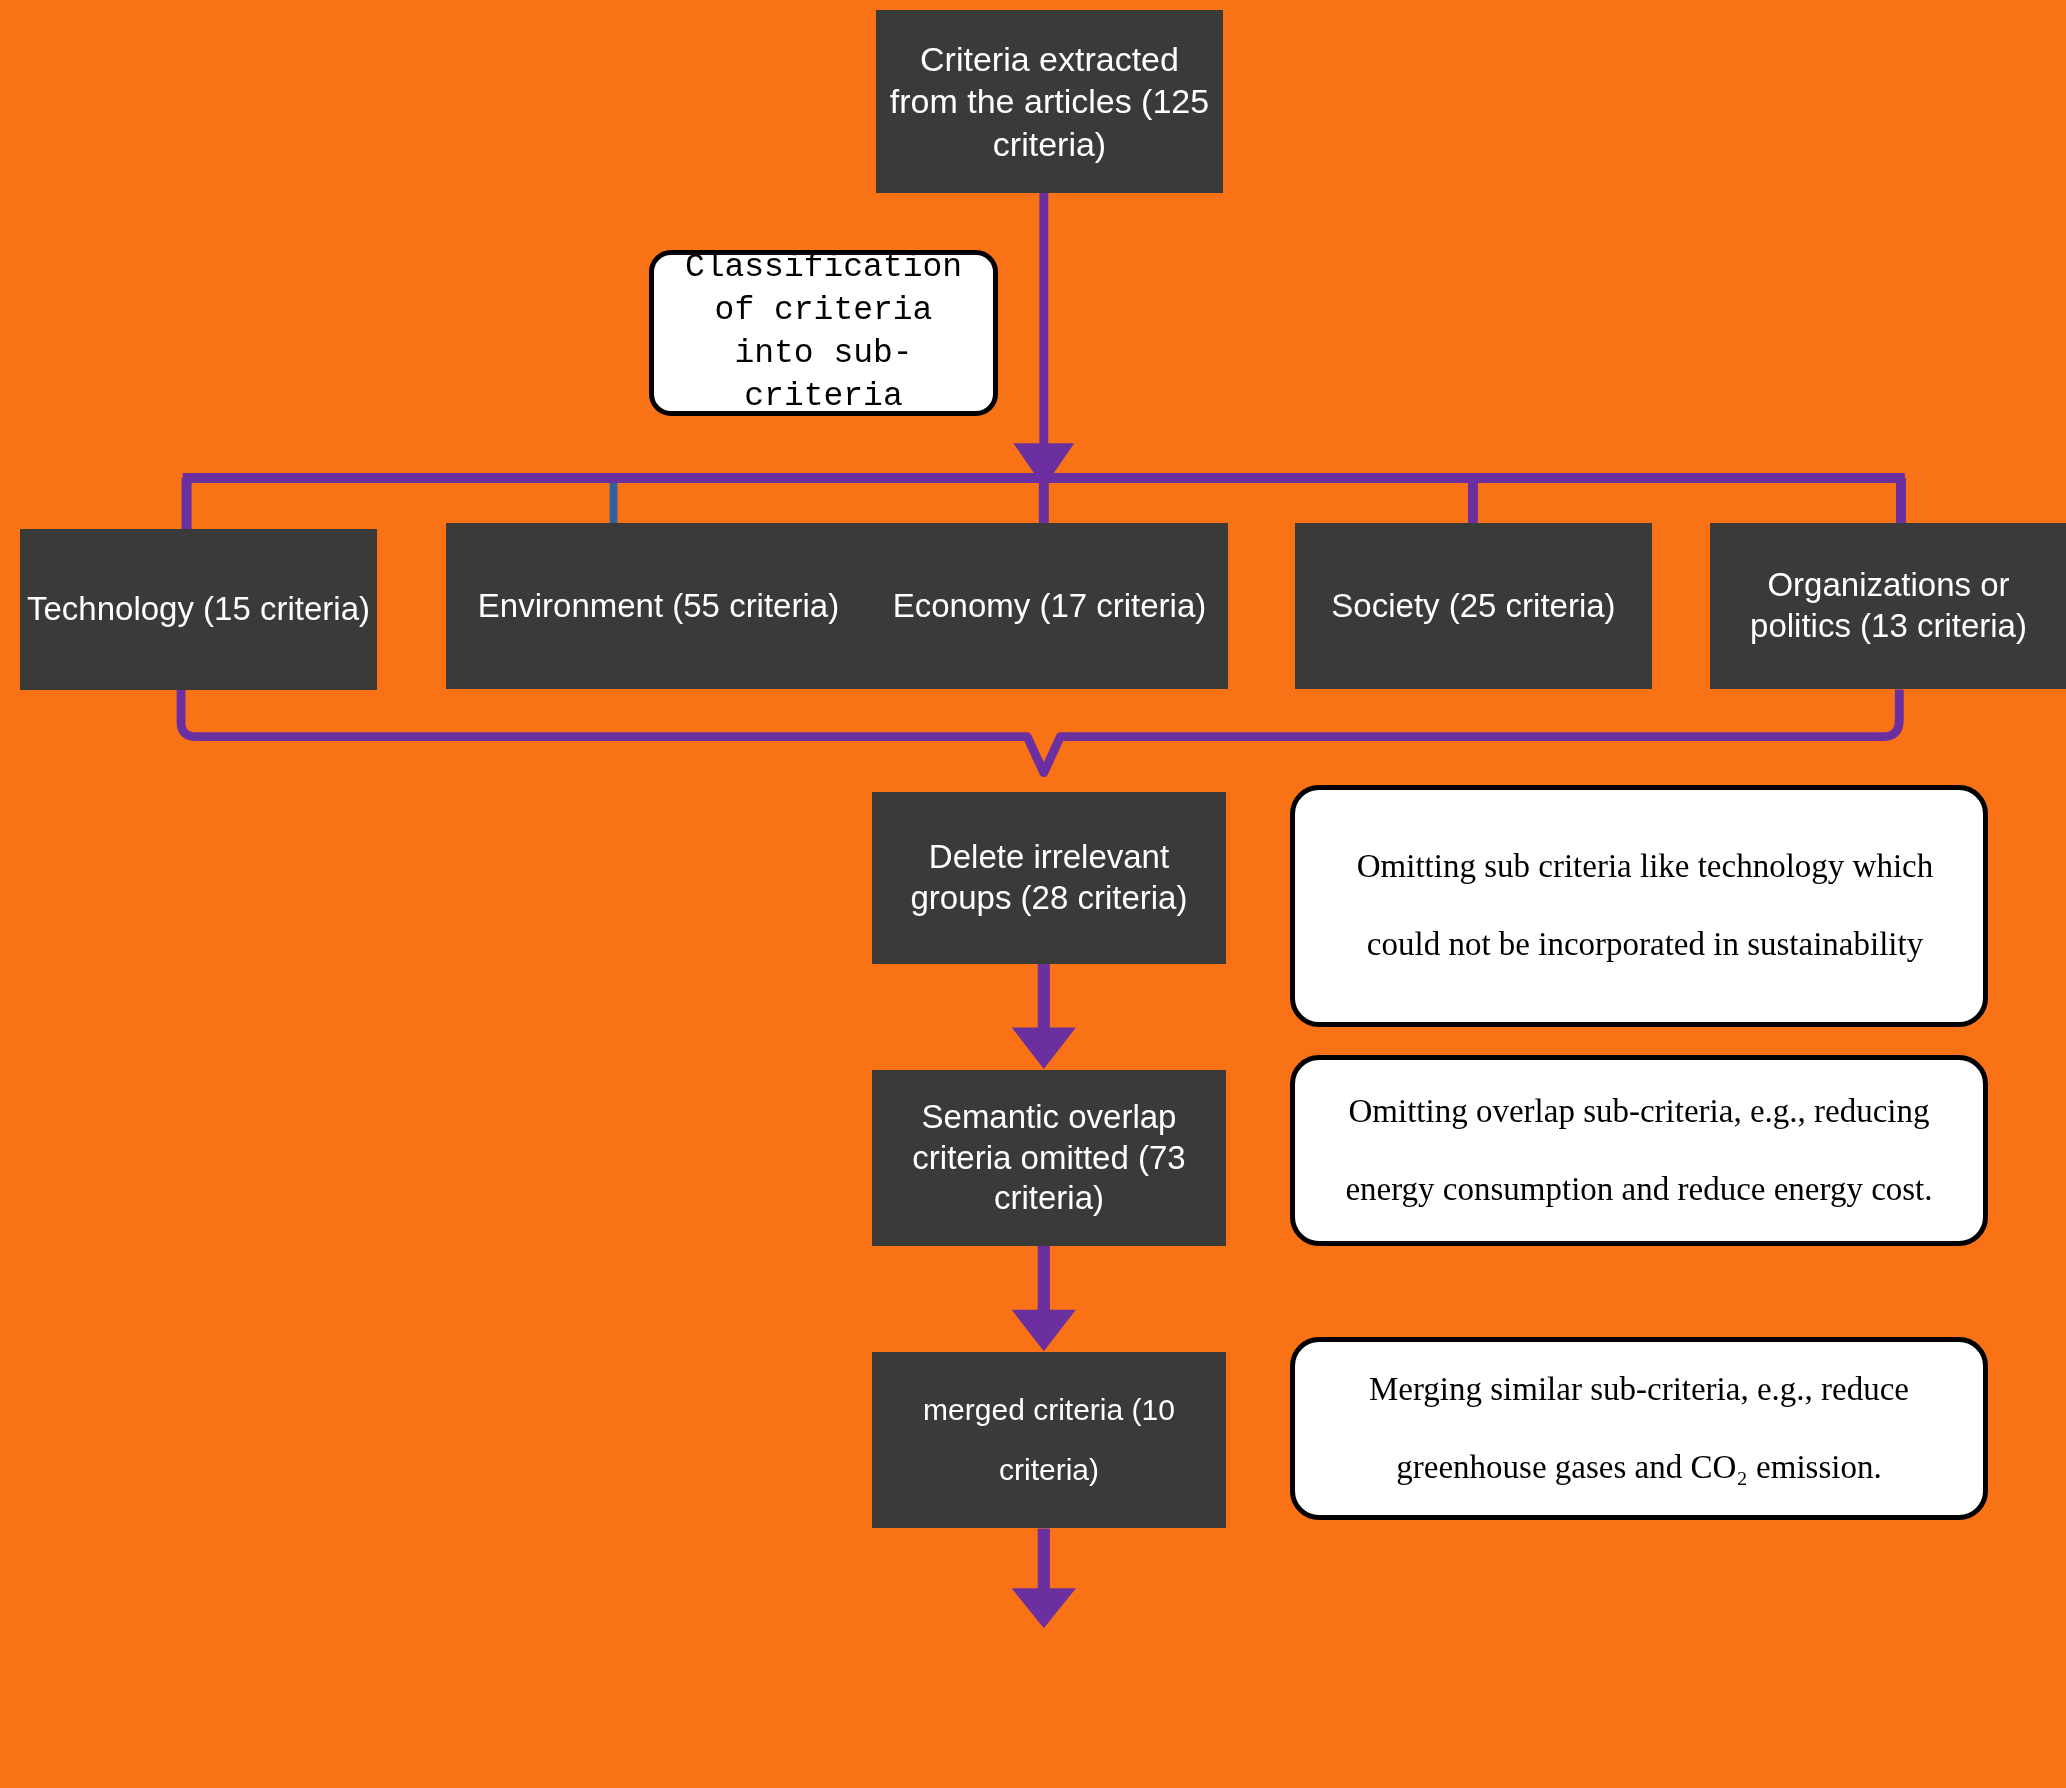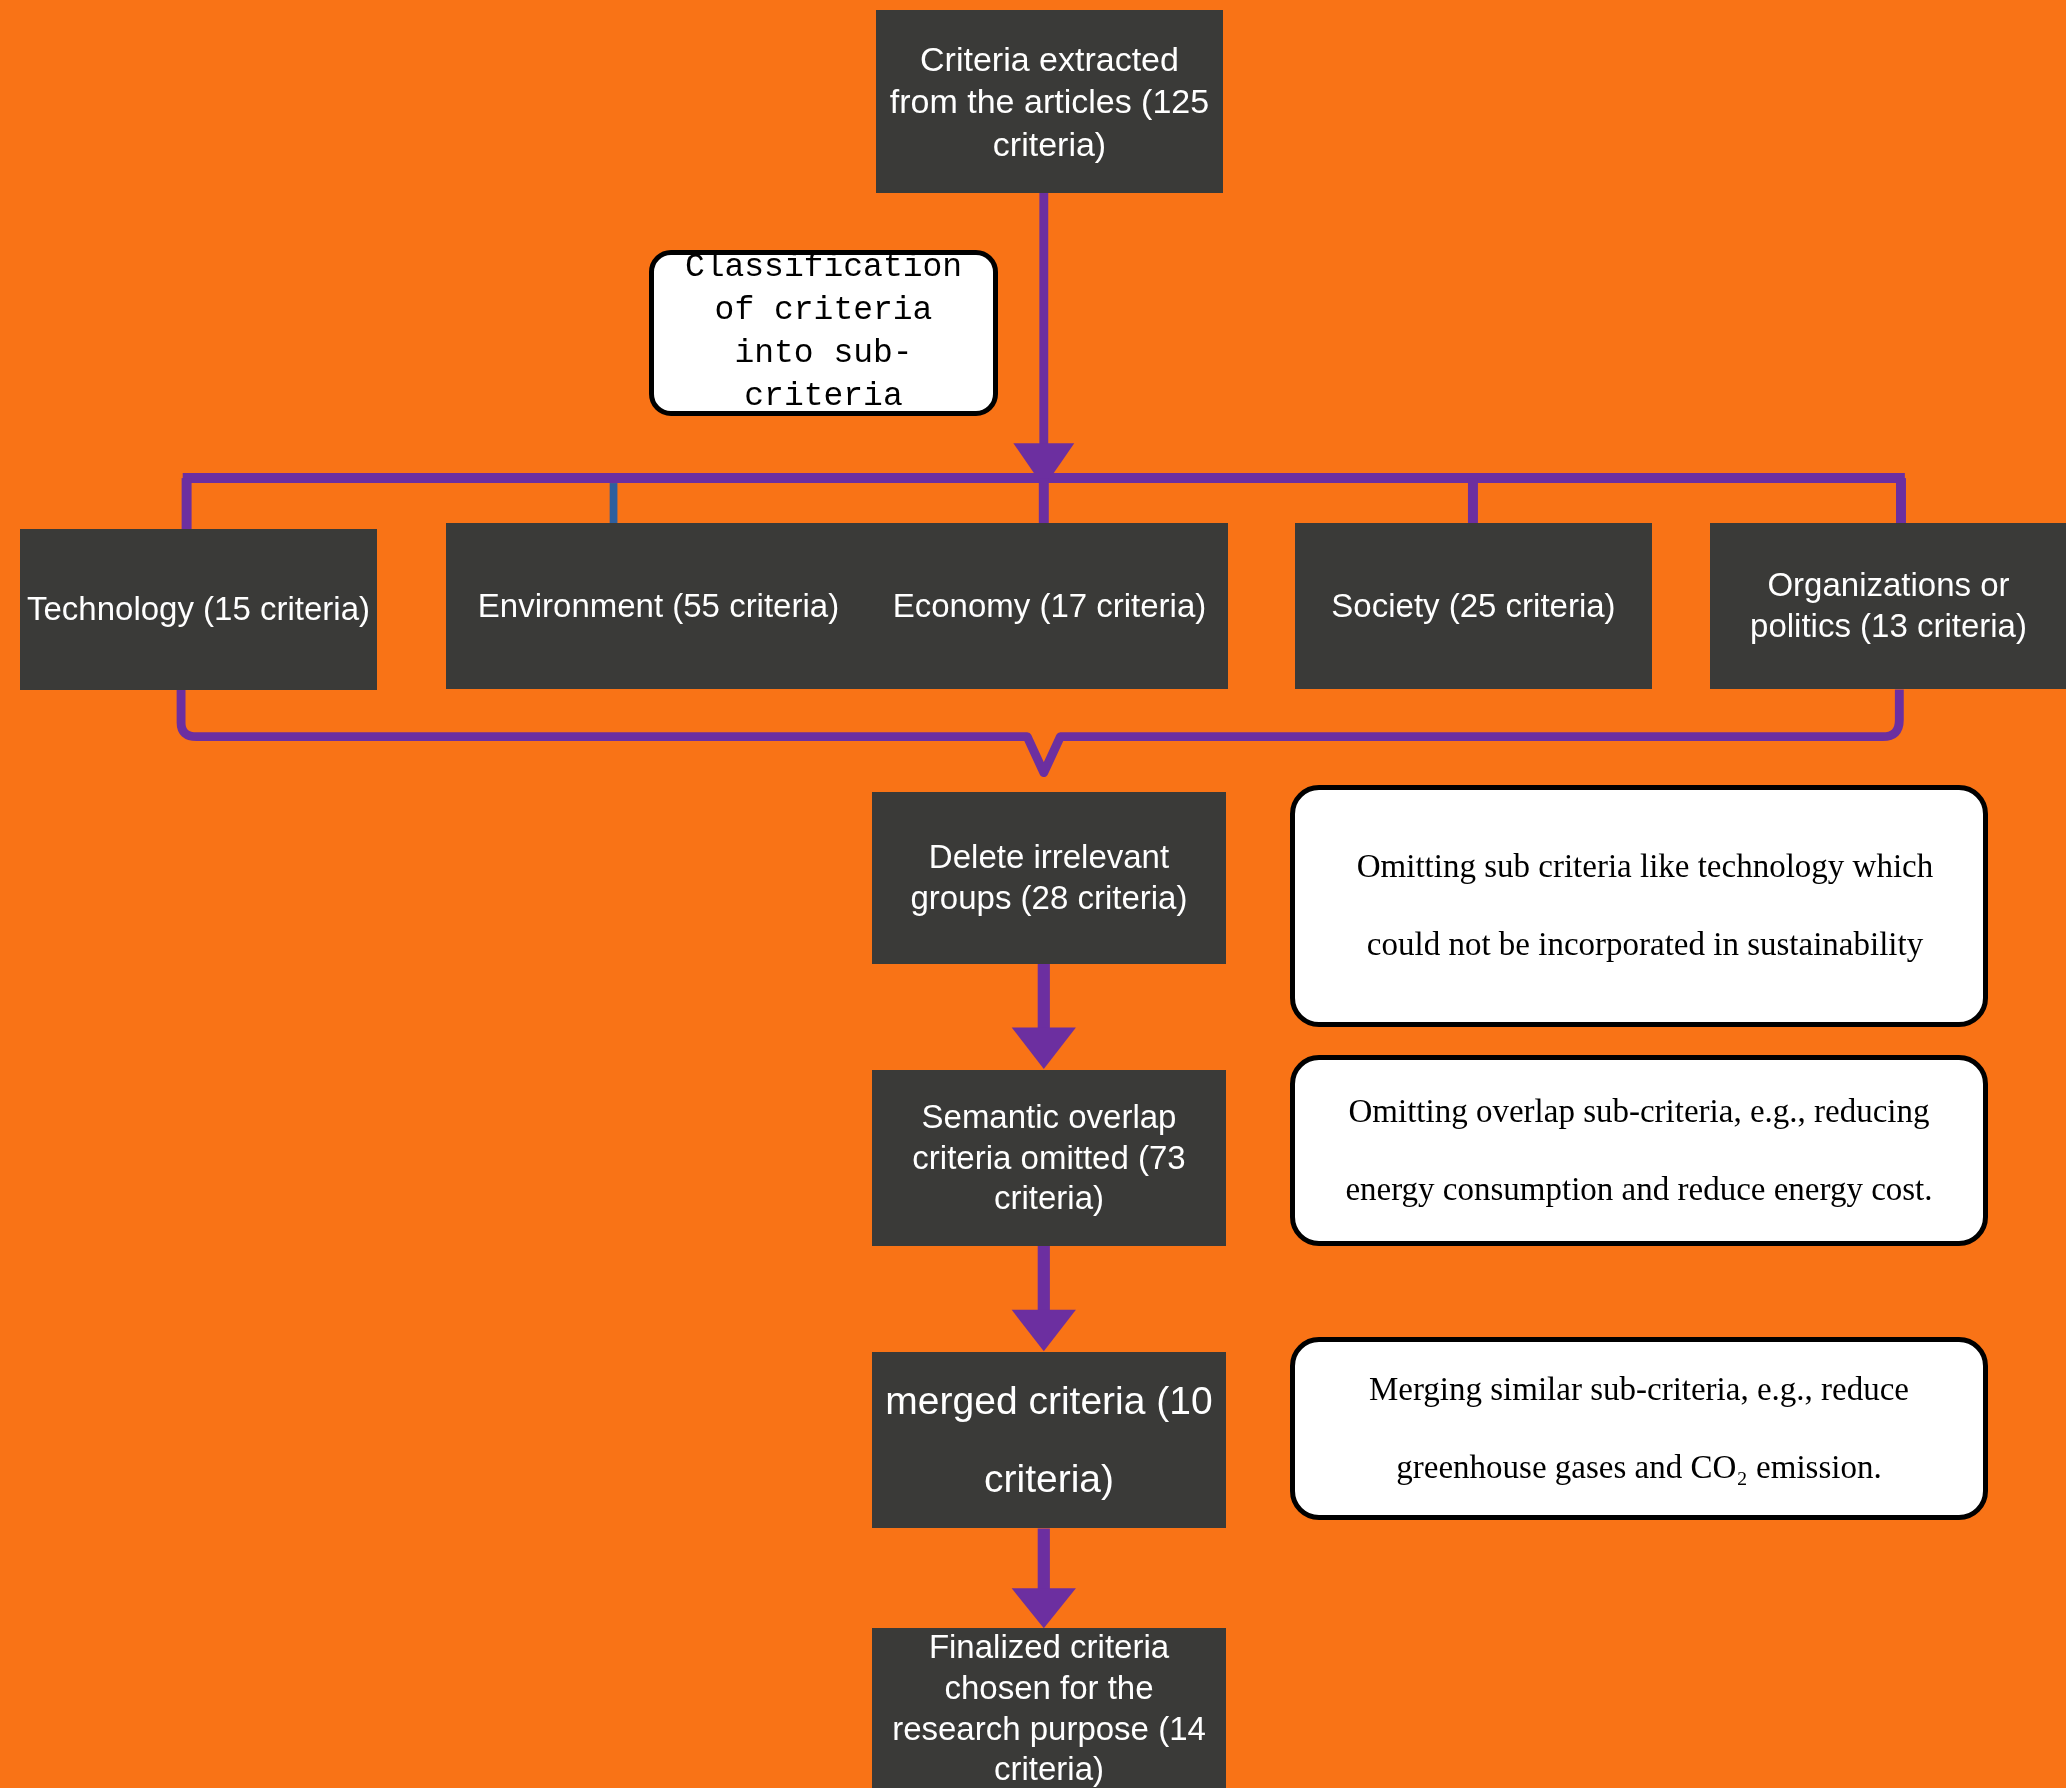--- a/index.html
+++ b/index.html
@@ -122,23 +122,22 @@
   <div class="dark-box" style="left:871px; top:523px; width:357px; height:166px; font-size:33px;">Economy (17 criteria)</div>
 
   <div class="dark-box" style="left:1295px; top:523px; width:357px; height:166px; font-size:33px;text-align:center;">Society  (25 criteria)</div>
 
   <div class="dark-box" style="left:1710px; top:523px; width:357px; height:166px; font-size:33px;">Organizations or politics (13 criteria)</div>
 
   <div class="dark-box" style="left:872px; top:792px; width:354px; height:172px; font-size:33px;">Delete irrelevant groups (28 criteria)</div>
 
   <div class="dark-box" style="left:872px; top:1070px; width:354px; height:176px; font-size:33px;">Semantic overlap criteria omitted (73 criteria)</div>
 
-  <div class="dark-box" style="left:872px; top:1352px; width:354px; height:176px; font-size:39px; line-height:2.0;">merged criteria (10 criteria)</div>
+  <div class="dark-box" style="left:872px; top:1352px; width:354px; height:176px; font-size:30px; line-height:2.0;">merged criteria (10 criteria)</div>
 
-  <div class="dark-box" style="left:872px; top:1628px; width:354px; height:161px; font-size:33px;">Finalized criteria chosen for the research purpose (14 criteria)</div>
 
   <div class="note-box note-serif" style="left:1290px; top:785px; width:698px; height:242px;padding-left:31px;">Omitting sub criteria like technology which could not be incorporated in sustainability</div>
 
   <div class="note-box note-serif" style="left:1290px; top:1055px; width:698px; height:191px;">Omitting overlap sub-criteria, e.g., reducing energy consumption and reduce energy cost.</div>
 
   <div class="note-box note-serif" style="left:1290px; top:1337px; width:698px; height:183px;">Merging similar sub-criteria, e.g., reduce greenhouse gases and CO₂ emission.</div>
 
 </div>
 
 

